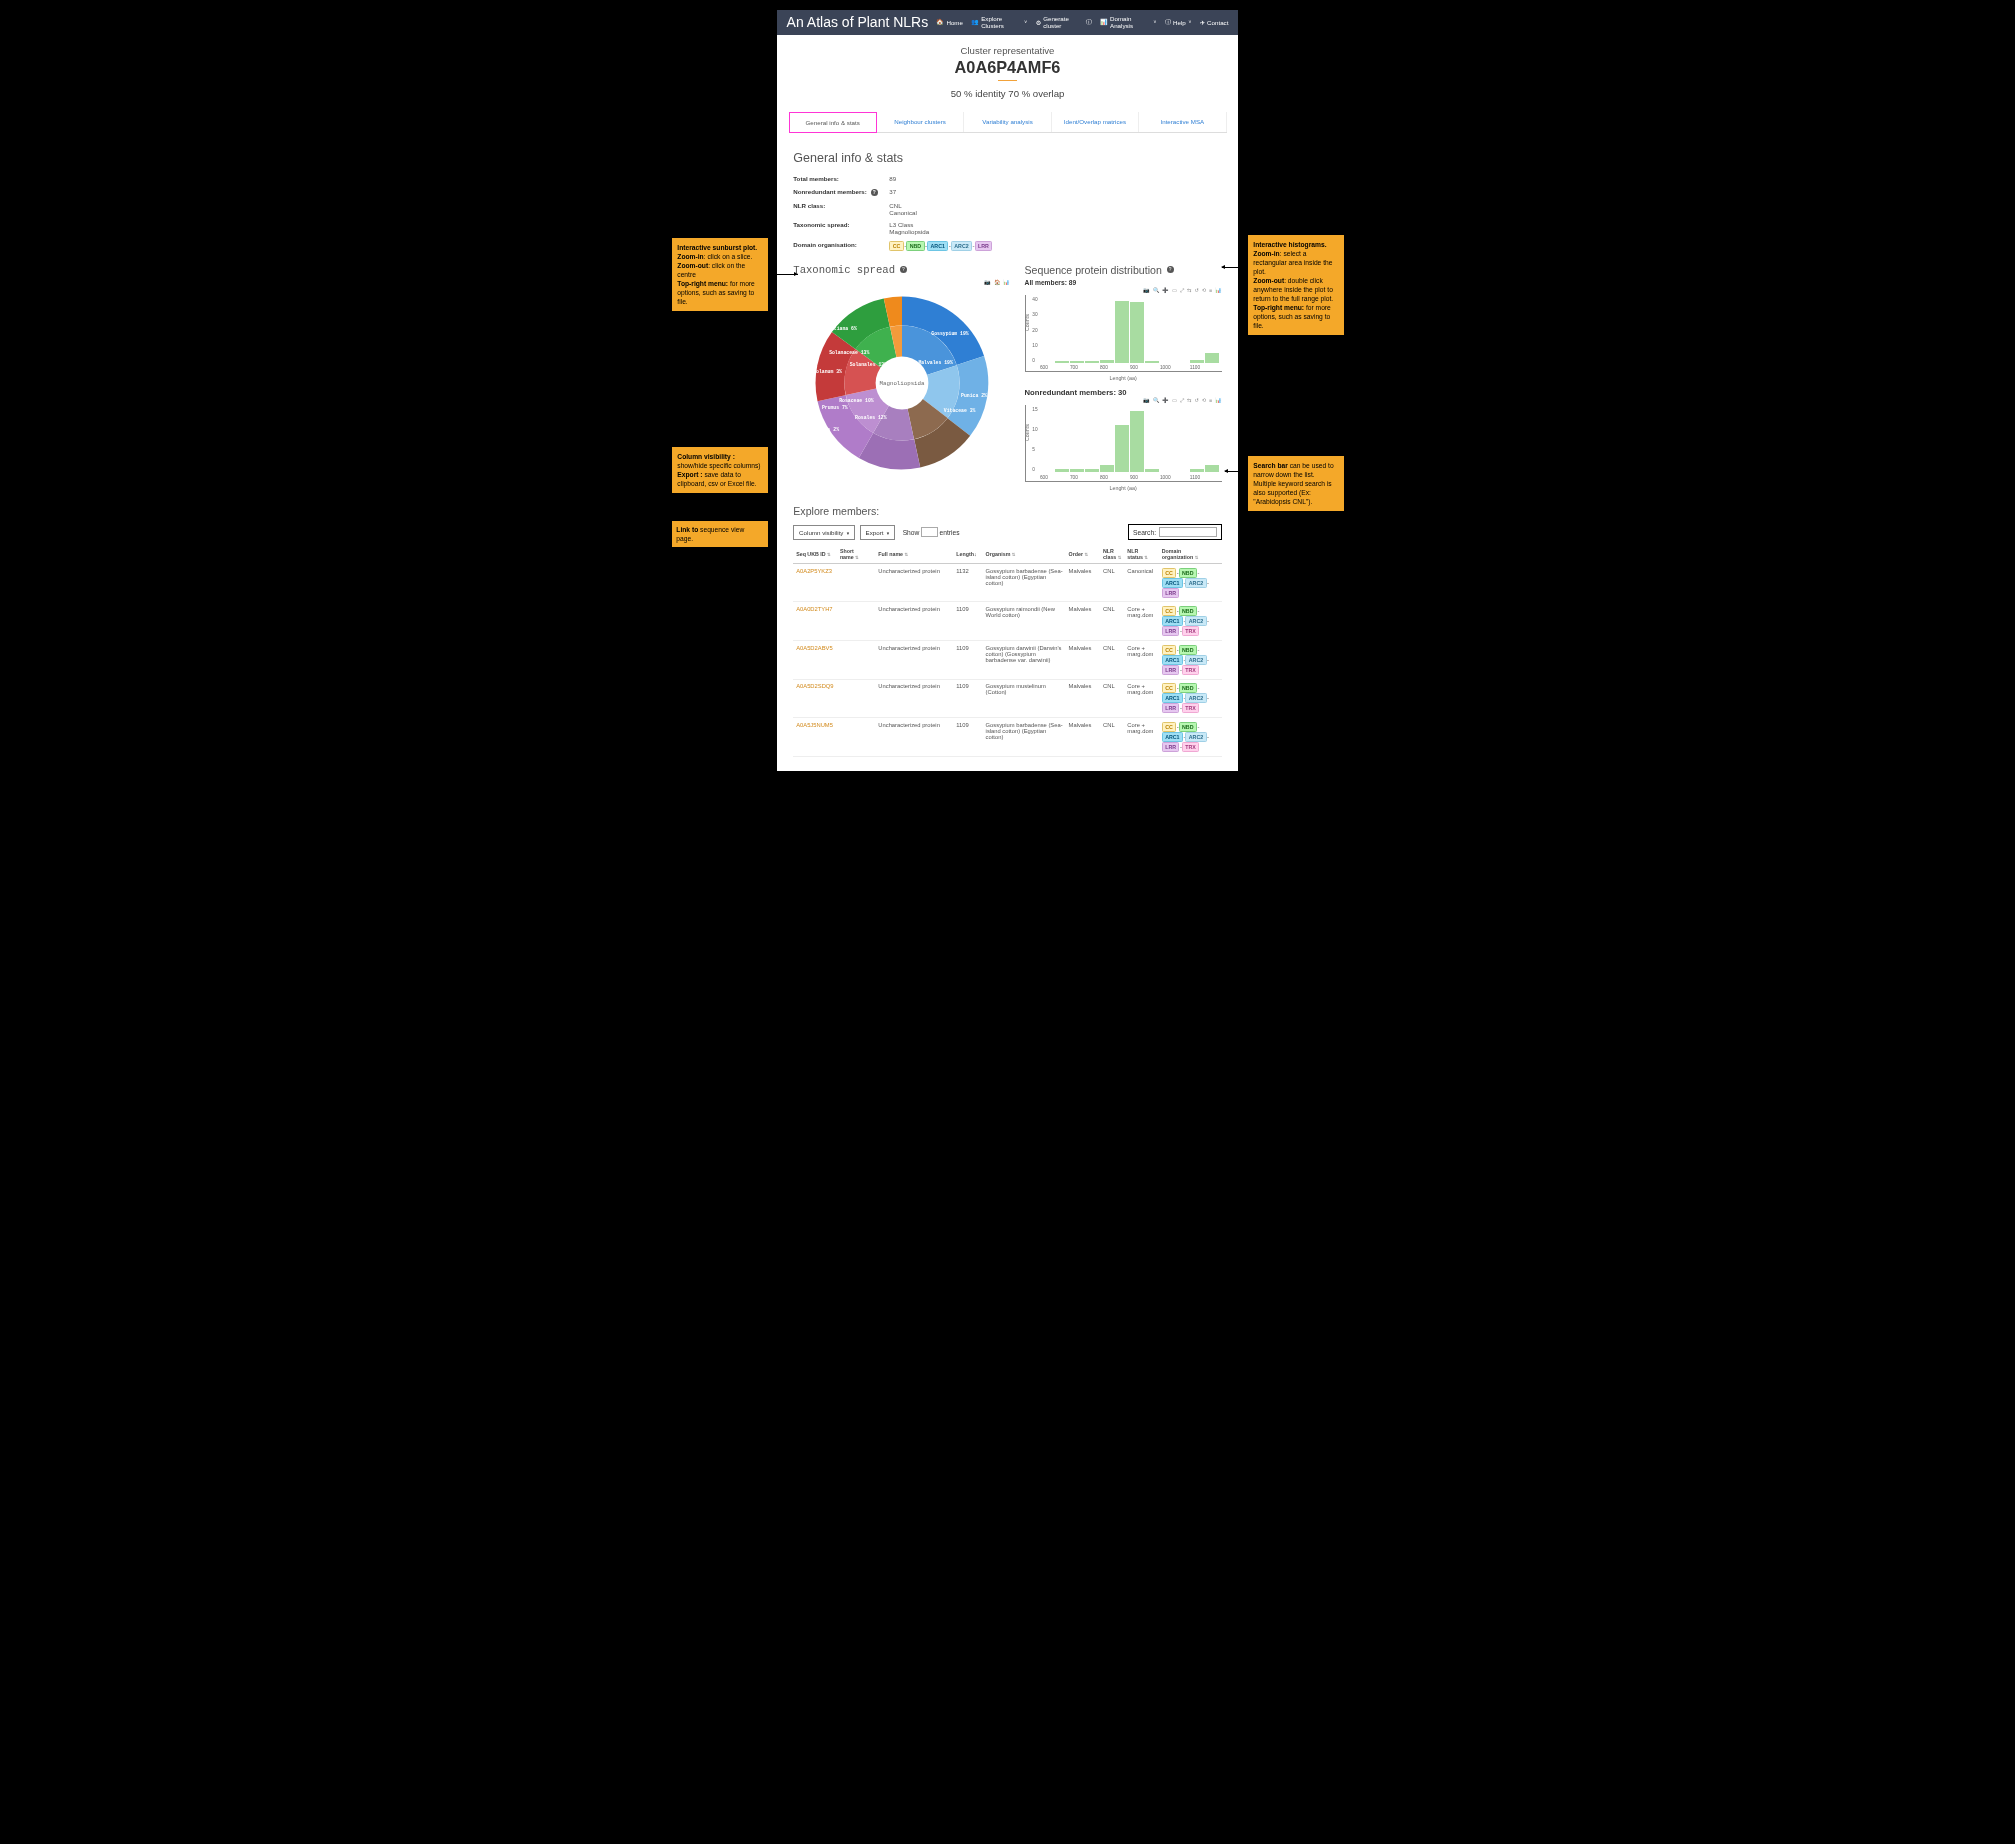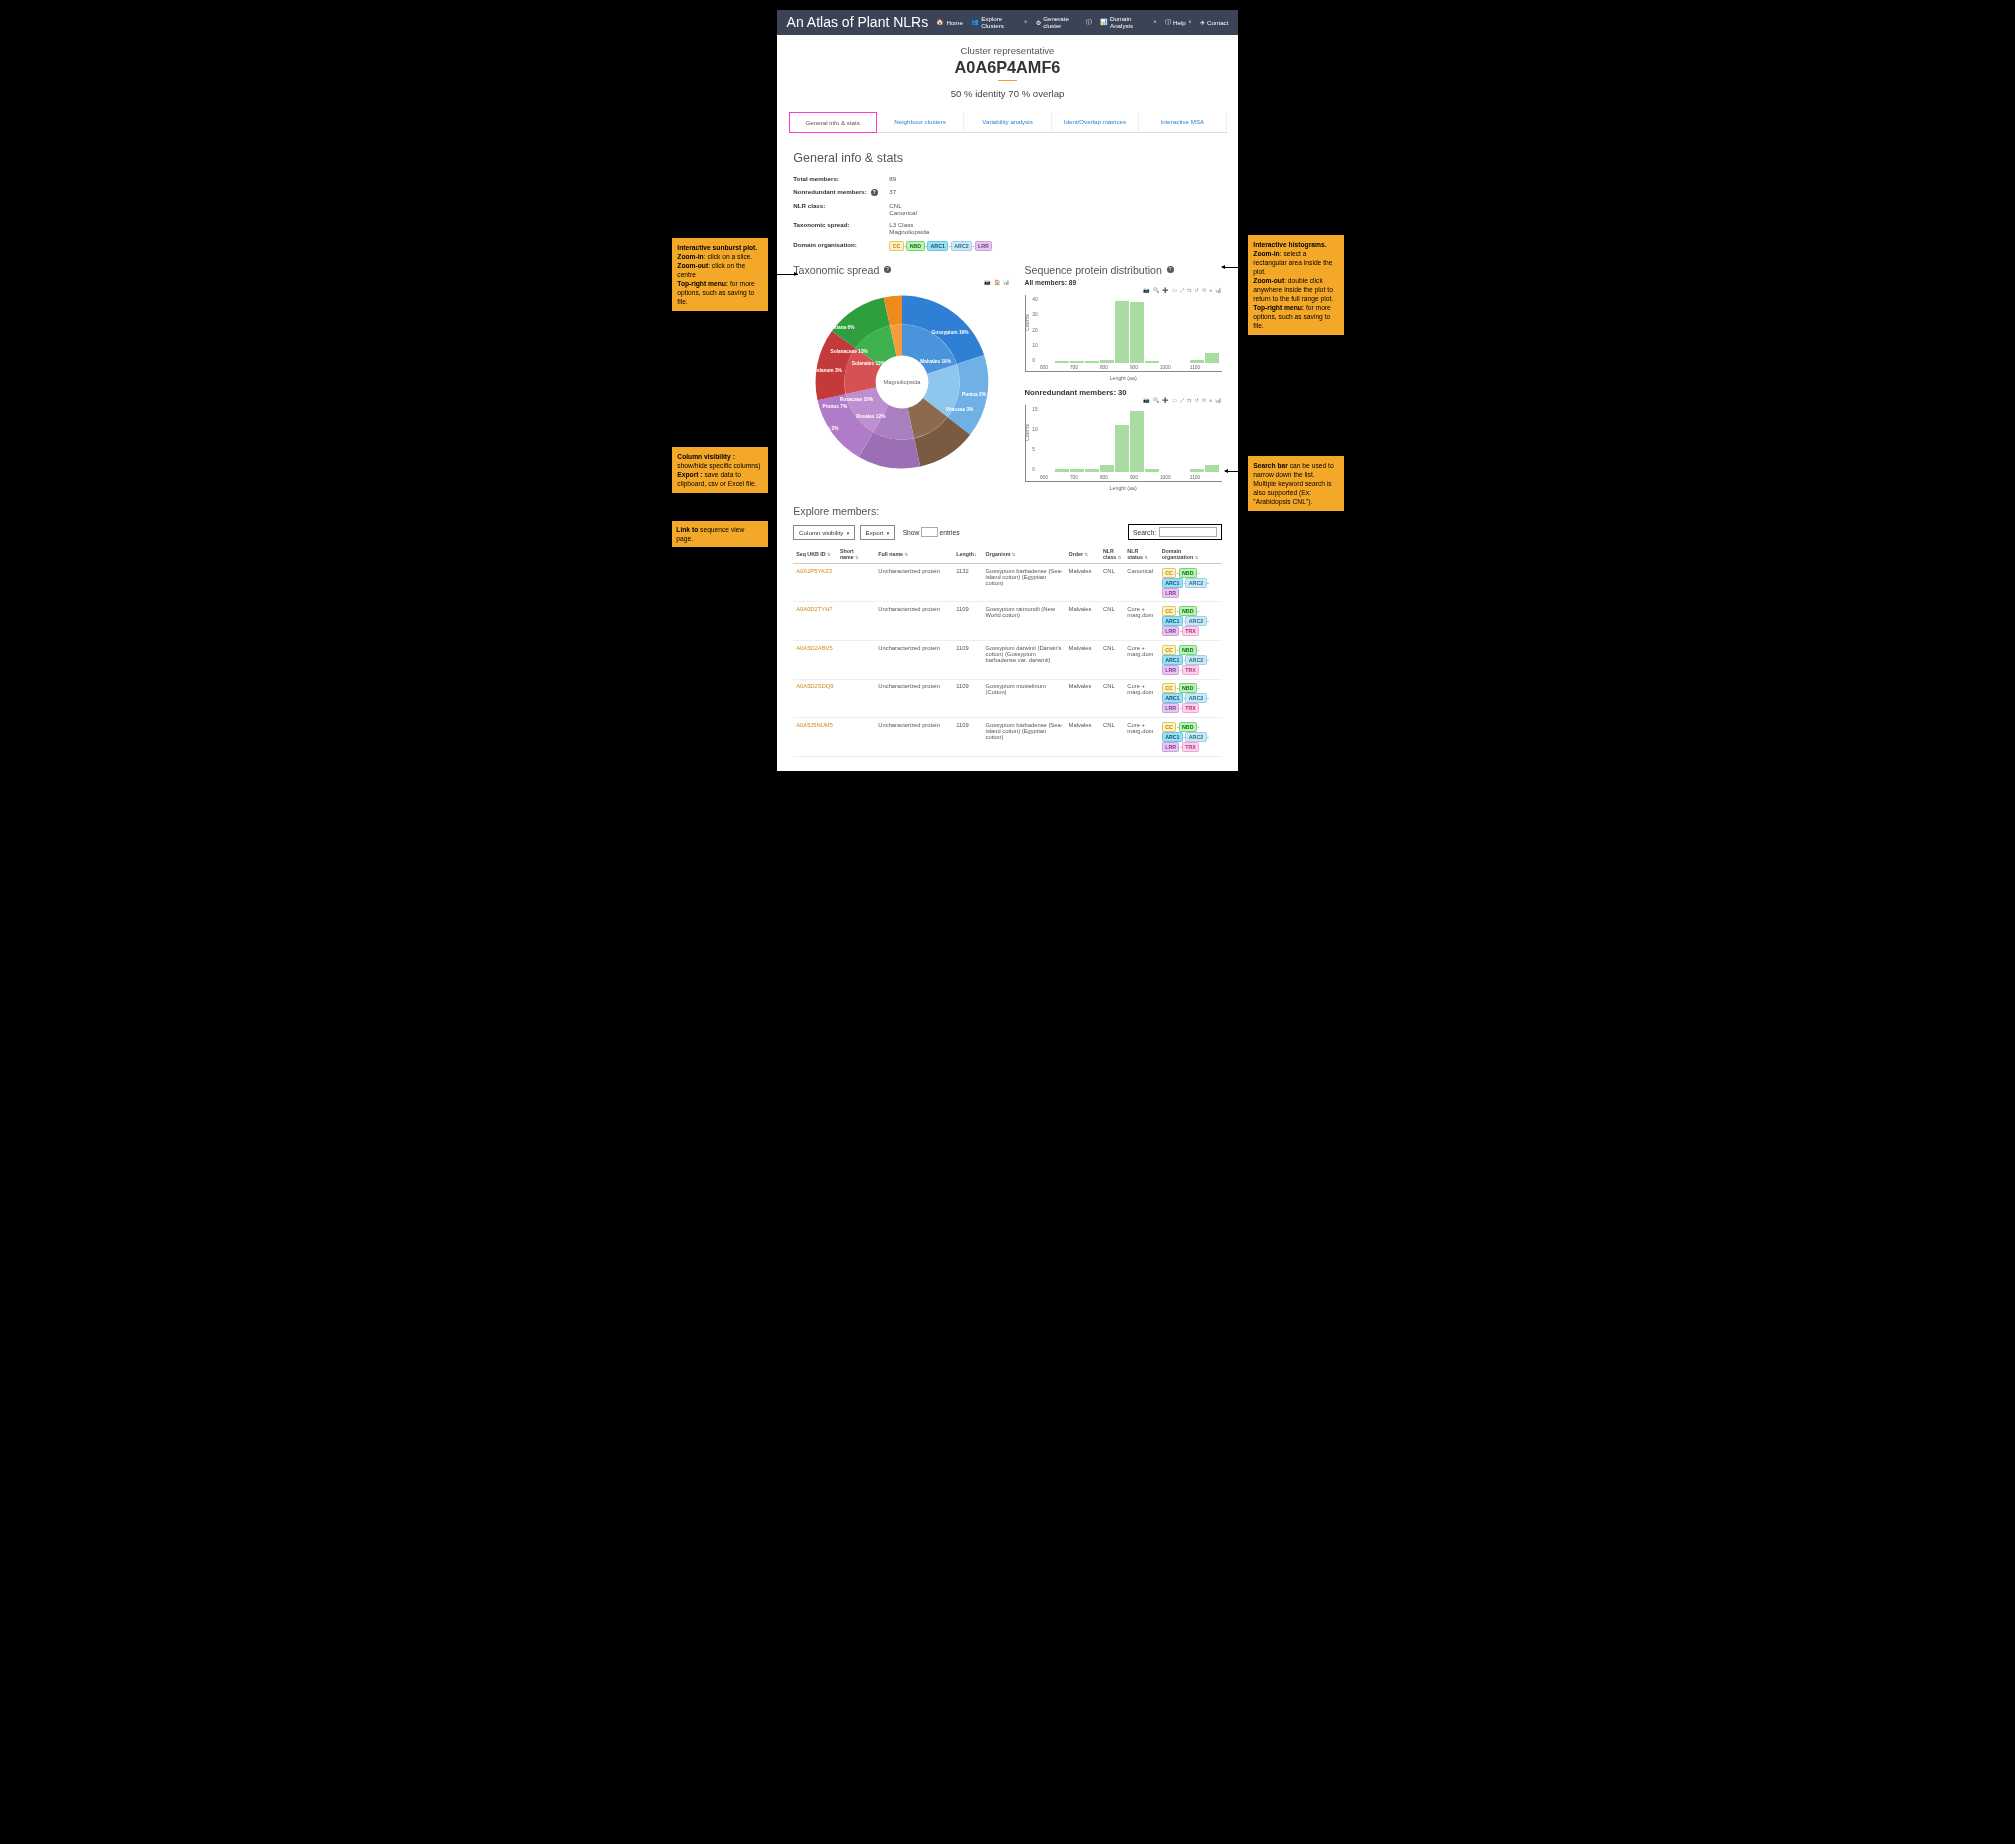--- a/index.html
+++ b/index.html
@@ -82,21 +82,21 @@
   }
   .d-cc  { background:#fff2c2; color:#b98100; border:0.5px solid #e0c46a;}
   .d-nbd { background:#b7f7b1; color:#1b6b1b; border:0.5px solid #7cd07c;}
   .d-arc1{ background:#9fdff4; color:#04547a; border:0.5px solid #6cc5e4;}
   .d-arc2{ background:#c9e9f7; color:#2a6b8a; border:0.5px solid #a0d0e6;}
   .d-lrr { background:#e6c7f0; color:#7a3a8a; border:0.5px solid #cda2d9;}
   .d-trx { background:#ffd1ec; color:#a33a7d; border:0.5px solid #f0a8d3;}
 
   
   .chart-cols { display:flex; gap:14.4px; margin-top:9.6px; }
-  .chart-col-left { flex:1.1; }
+  .chart-col-left { flex:1.1;font-family:Liberation Mono, monospace; }
   .chart-col-right { flex:1; }
   .chart-heading { font-size:10.6px; color:#555; margin-bottom:3.8px; display:flex; align-items:center; gap:2.9px; }
   .plot-toolbar { display:flex; gap:2.9px; justify-content:flex-end; font-size:5.3px; color:#888; margin-bottom:1px;}
   .plot-toolbar span { cursor:pointer; }
   .sunburst-box { width:100%; height:192px; display:flex; align-items:center; justify-content:center; position:relative;}
   .hist-box { width:100%; height:77px; position:relative; margin-bottom:2.9px; border-left:0.5px solid #888; border-bottom:0.5px solid #888; padding:1.9px 1.9px 8.6px 14.4px;}
   .hist-title { font-size:6.7px; font-weight:600; margin:2.9px 0 1px; }
   .hist-ylab { position:absolute; left:1.9px; top:50%; transform:rotate(-90deg) translateX(30%); transform-origin:left; font-size:5.3px; color:#666;}
   .hist-xlab { text-align:center; font-size:5.3px; color:#666; margin-top:1px;}
   .hist-bars { position:absolute; left:14.4px; right:1.9px; bottom:8.6px; top:1.9px; display:flex; align-items:flex-end; }

